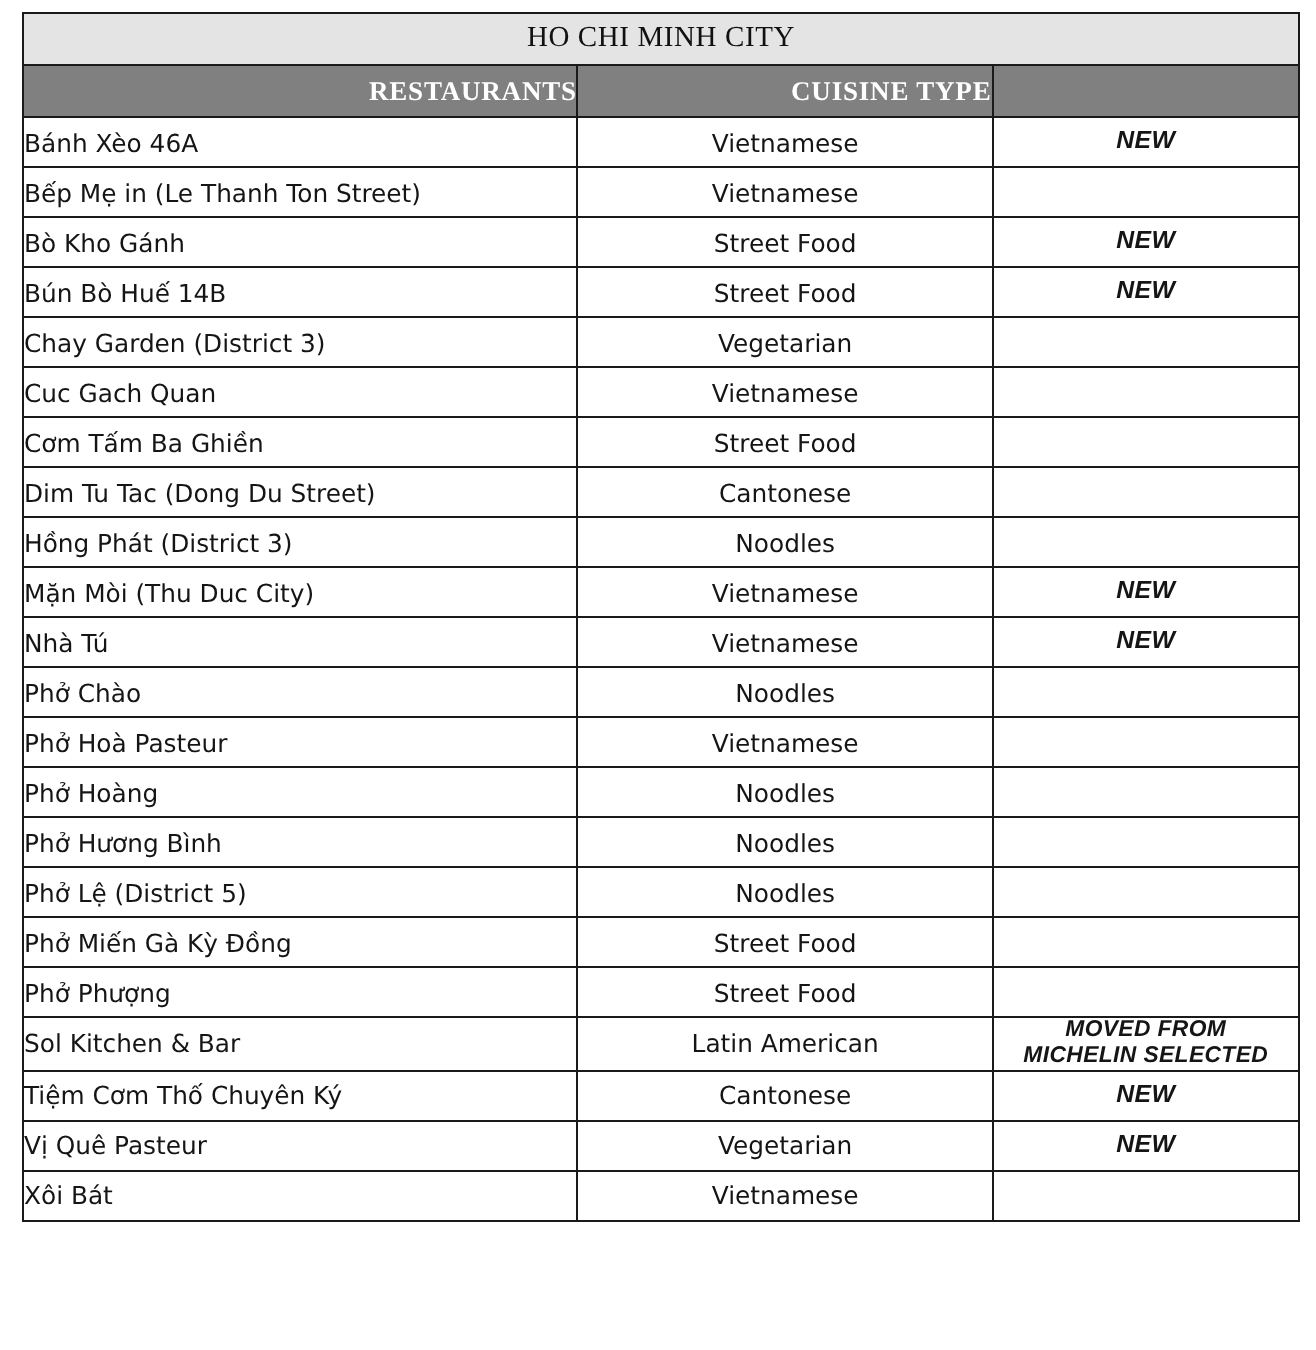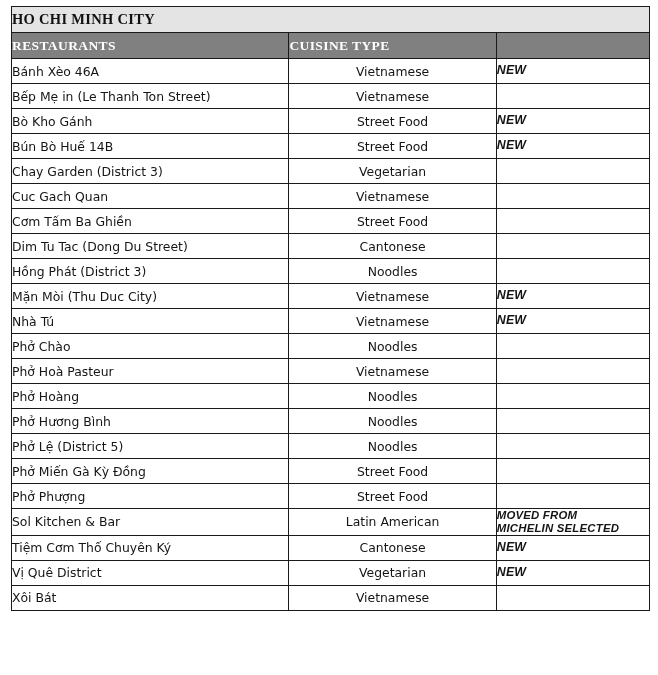--- a/index.html
+++ b/index.html
@@ -30,52 +30,53 @@
     padding: 0;
     vertical-align: middle;
   }
   .col-restaurant { width: 277px; }
   .col-cuisine    { width: 207px; }
   .col-status     { width: 153px; }
 
   tr.title-row td {
     background: #e4e4e4;
     height: 25px;
-    text-align: left;
-    font-weight: bold;
+    text-align: center;
+    font-weight: normal;
     font-size: 14.5px;
     letter-spacing: 0.3px;
     color: #111111;
     font-family: "Liberation Serif", "DejaVu Serif", serif;
   }
   tr.header-row th {
     background: #808080;
     height: 25px;
     color: #ffffff;
     font-weight: bold;
     font-size: 13.5px;
     letter-spacing: 0.4px;
-    text-align: left;
+    text-align: right;
     font-family: "Liberation Serif", "DejaVu Serif", serif;
   }
   tr.data-row td {
     height: 24px;
     background: #ffffff;
     font-size: 12.4px;
     color: #151515;
   }
   td.cell-restaurant {
     padding-left: 7px;
     text-align: left;
   }
   td.cell-cuisine {
     padding-left: 7px;
     text-align: center;
   }
   td.cell-status {
+    text-align: center;
     color: #ef2420;
     font-style: italic;
     font-weight: bold;
     font-size: 11.6px;
     letter-spacing: 0.2px;
     line-height: 1.12;
     font-family: "Liberation Sans", "DejaVu Sans", sans-serif;
     margin-left: 16px;
   }
   td.cell-status.two-line {
@@ -199,21 +200,21 @@
             <span class="status-line">MOVED FROM</span>
             <span class="status-line">MICHELIN SELECTED</span>
           </td>
         </tr>
         <tr class="data-row">
           <td class="cell-restaurant">Tiệm Cơm Thố Chuyên Ký</td>
           <td class="cell-cuisine">Cantonese</td>
           <td class="cell-status">NEW</td>
         </tr>
         <tr class="data-row">
-          <td class="cell-restaurant">Vị Quê District</td>
+          <td class="cell-restaurant">Vị Quê Pasteur</td>
           <td class="cell-cuisine">Vegetarian</td>
           <td class="cell-status">NEW</td>
         </tr>
         <tr class="data-row">
           <td class="cell-restaurant">Xôi Bát</td>
           <td class="cell-cuisine">Vietnamese</td>
           <td class="cell-status"></td>
         </tr>
       </tbody>
   </table>

